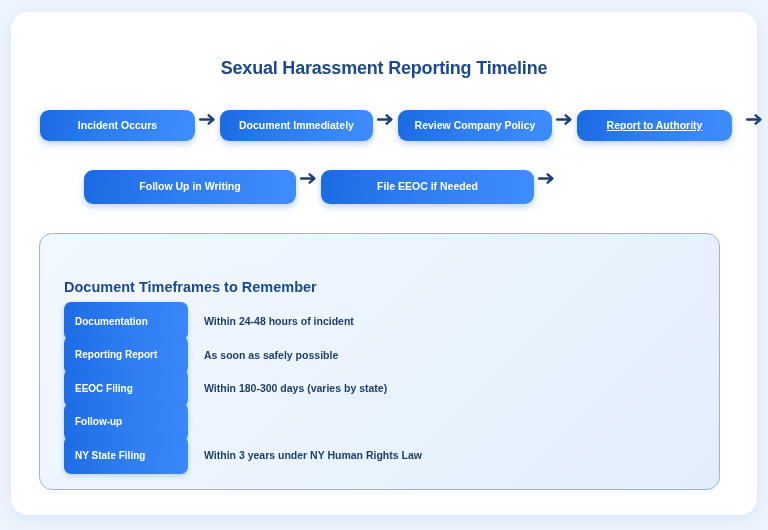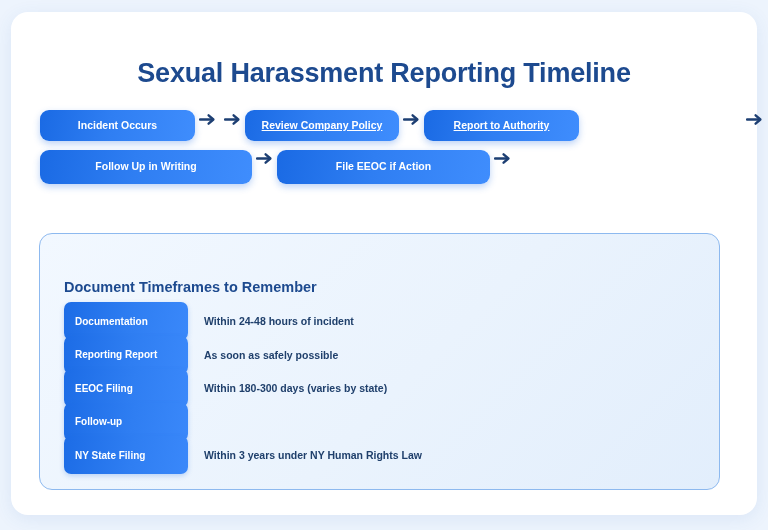--- a/index.html
+++ b/index.html
@@ -32,35 +32,35 @@
     box-sizing: border-box;
     overflow: visible;
   }
 
   .title {
     position: absolute;
     left: 0;
     right: 0;
     top: 46px;
     text-align: center;
-    font-size: 27px;
+    font-size: 18px;
     font-weight: bold;
     color: #1d4a8f;
     letter-spacing: -0.2px;
   }
 
   
   .flow {
     position: absolute;
     left: 29px;
     display: flex;
     align-items: center;
   }
   .flow-row1 { top: 98px; justify-content: center; }
-  .flow-row2 { top: 138px; }
+  .flow-row2 { top: 158px; margin-left: 44px; }
 
   .pill {
     display: flex;
     align-items: center;
     justify-content: center;
     background: linear-gradient(100deg, #1a6ae4 0%, #2f7ef2 45%, #3f8dfd 100%);
     color: #ffffff;
     font-size: 10.5px;
     font-weight: bold;
     border-radius: 9px;
@@ -69,21 +69,21 @@
     padding: 0 6px;
     text-align: center;
     line-height: 1.1;
     white-space: nowrap;
   }
   .flow-row1 .pill { height: 31px; }
   .flow-row2 .pill { height: 34px; }
 
   .p1-0 { width: 155px; }
   .p1-1 { width: 153px; }
-  .p1-2 { width: 154px; text-decoration: underline; }
+  .p1-2 { width: 154px; }
   .p1-3 { width: 155px; text-decoration: underline; }
 
   .p2-0 { width: 212px; }
   .p2-1 { width: 213px; }
   .p2-2 { width: 215px; }
 
   .arrow {
     width: 25px;
     display: flex;
     align-items: center;
@@ -177,20 +177,21 @@
     <div class="title">Sexual Harassment Reporting Timeline</div>
 
     <div class="flow flow-row1">
       <div class="pill p1-0">Incident Occurs</div>
       <div class="arrow">
         <svg width="17" height="15" viewBox="0 0 17 15" aria-hidden="true">
           <path d="M1 7.5 H13" stroke="currentColor" stroke-width="2.4" stroke-linecap="round" fill="none"></path>
           <path d="M9.6 3.3 L14.4 7.5 L9.6 11.7" stroke="currentColor" stroke-width="2.4" stroke-linecap="round" stroke-linejoin="round" fill="none"></path>
         </svg>
       </div>
+      <div class="pill p1-1">Document Immediately</div>
       <div class="arrow">
         <svg width="17" height="15" viewBox="0 0 17 15" aria-hidden="true">
           <path d="M1 7.5 H13" stroke="currentColor" stroke-width="2.4" stroke-linecap="round" fill="none"></path>
           <path d="M9.6 3.3 L14.4 7.5 L9.6 11.7" stroke="currentColor" stroke-width="2.4" stroke-linecap="round" stroke-linejoin="round" fill="none"></path>
         </svg>
       </div>
       <div class="pill p1-2">Review Company Policy</div>
       <div class="arrow">
         <svg width="17" height="15" viewBox="0 0 17 15" aria-hidden="true">
           <path d="M1 7.5 H13" stroke="currentColor" stroke-width="2.4" stroke-linecap="round" fill="none"></path>
@@ -208,21 +209,21 @@
     </div>
 
     <div class="flow flow-row2">
       <div class="pill p2-0">Follow Up in Writing</div>
       <div class="arrow">
         <svg width="17" height="15" viewBox="0 0 17 15" aria-hidden="true">
           <path d="M1 7.5 H13" stroke="currentColor" stroke-width="2.4" stroke-linecap="round" fill="none"></path>
           <path d="M9.6 3.3 L14.4 7.5 L9.6 11.7" stroke="currentColor" stroke-width="2.4" stroke-linecap="round" stroke-linejoin="round" fill="none"></path>
         </svg>
       </div>
-      <div class="pill p2-1">File EEOC if Action</div>
+      <div class="pill p2-1">File EEOC if Needed</div>
       <div class="arrow">
         <svg width="17" height="15" viewBox="0 0 17 15" aria-hidden="true">
           <path d="M1 7.5 H13" stroke="currentColor" stroke-width="2.4" stroke-linecap="round" fill="none"></path>
           <path d="M9.6 3.3 L14.4 7.5 L9.6 11.7" stroke="currentColor" stroke-width="2.4" stroke-linecap="round" stroke-linejoin="round" fill="none"></path>
         </svg>
       </div>
     </div>
 
     <div class="panel">
       <div class="panel-title">Document Timeframes to Remember</div>

